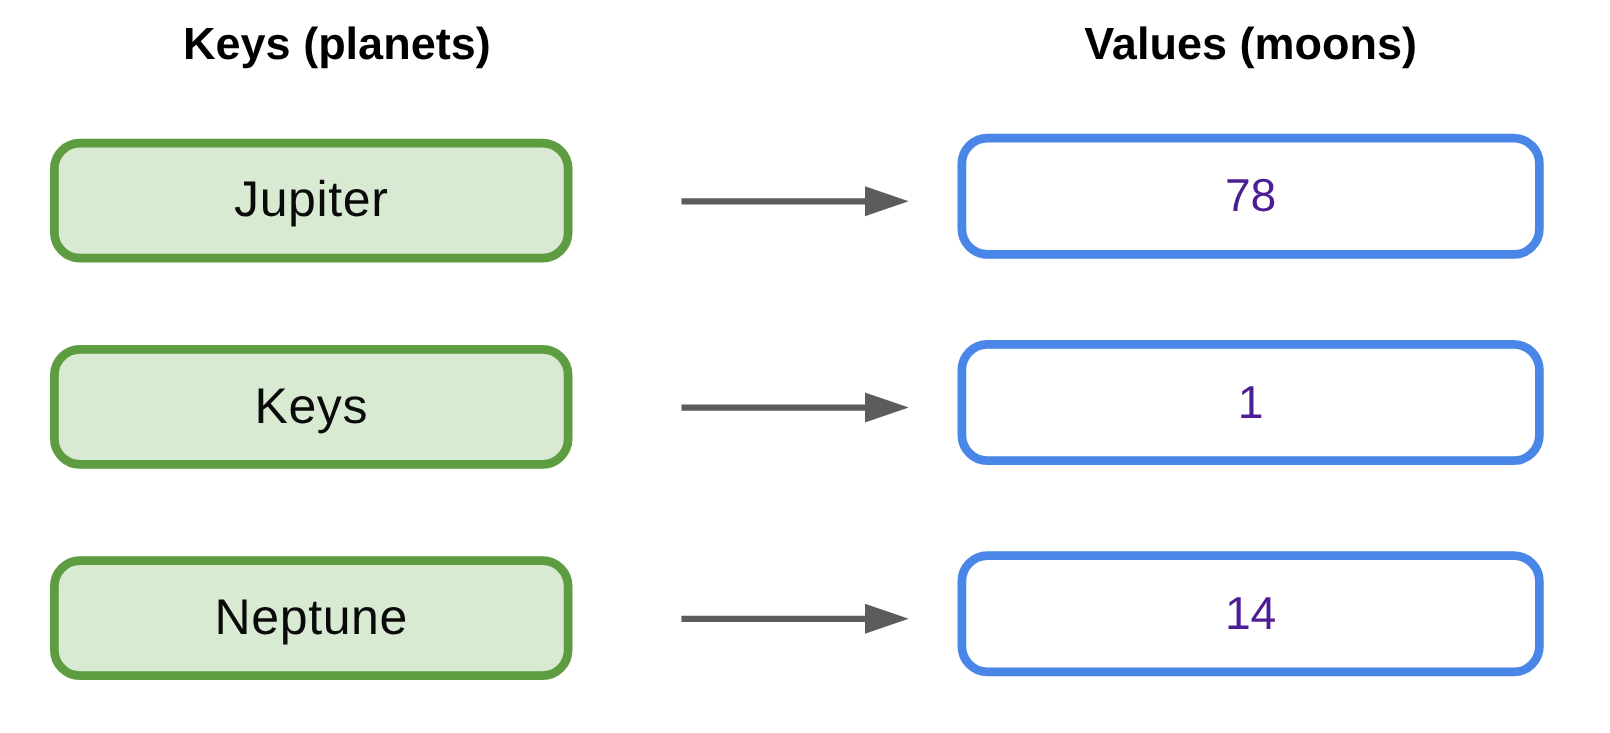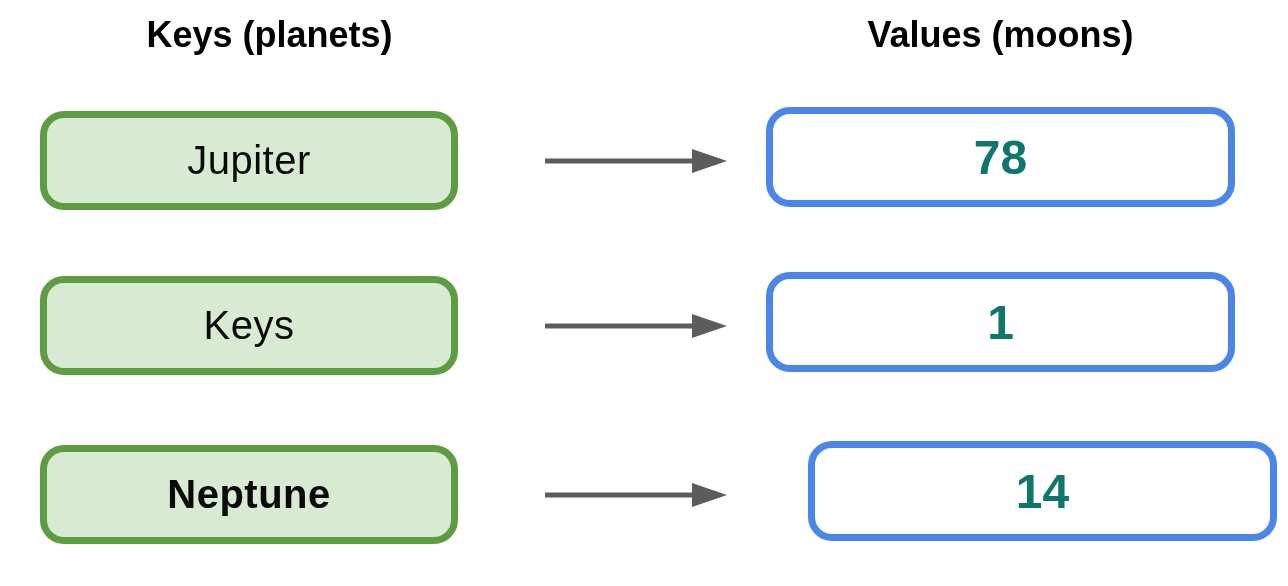--- a/index.html
+++ b/index.html
@@ -46,34 +46,34 @@
   }
   .value-box {
     left: 766px;
     width: 469px;
     height: 100px;
     background: var(--value-box-fill, #ffffff);
     border: 7px solid var(--value-box-border, #4a86e8);
   }
   .key-box.row1 { top: 111px; }
   .key-box.row2 { top: 276px; }
-  .key-box.row3 { top: 445px; font-weight: bold; }
+  .key-box.row3 { top: 445px; }
   .value-box.row1 { top: 107px; }
   .value-box.row2 { top: 272px; }
-  .value-box.row3 { top: 441px; margin-left: 42px; }
+  .value-box.row3 { top: 441px; }
 
   .key-label {
     font-size: 40px;
     color: #0a0a0a;
     letter-spacing: 0.5px;
   }
   .value-label {
-    font-size: 48px;
-    font-weight: 700;
-    color: #0f766e;
+    font-size: 37px;
+    font-weight: 400;
+    color: #4c1d95;
   }
 
   .arrow {
     position: absolute;
     left: 545px;
     width: 182px;
     height: 28px;
   }
   .arrow.row1 { top: 147px; }
   .arrow.row2 { top: 312px; }

